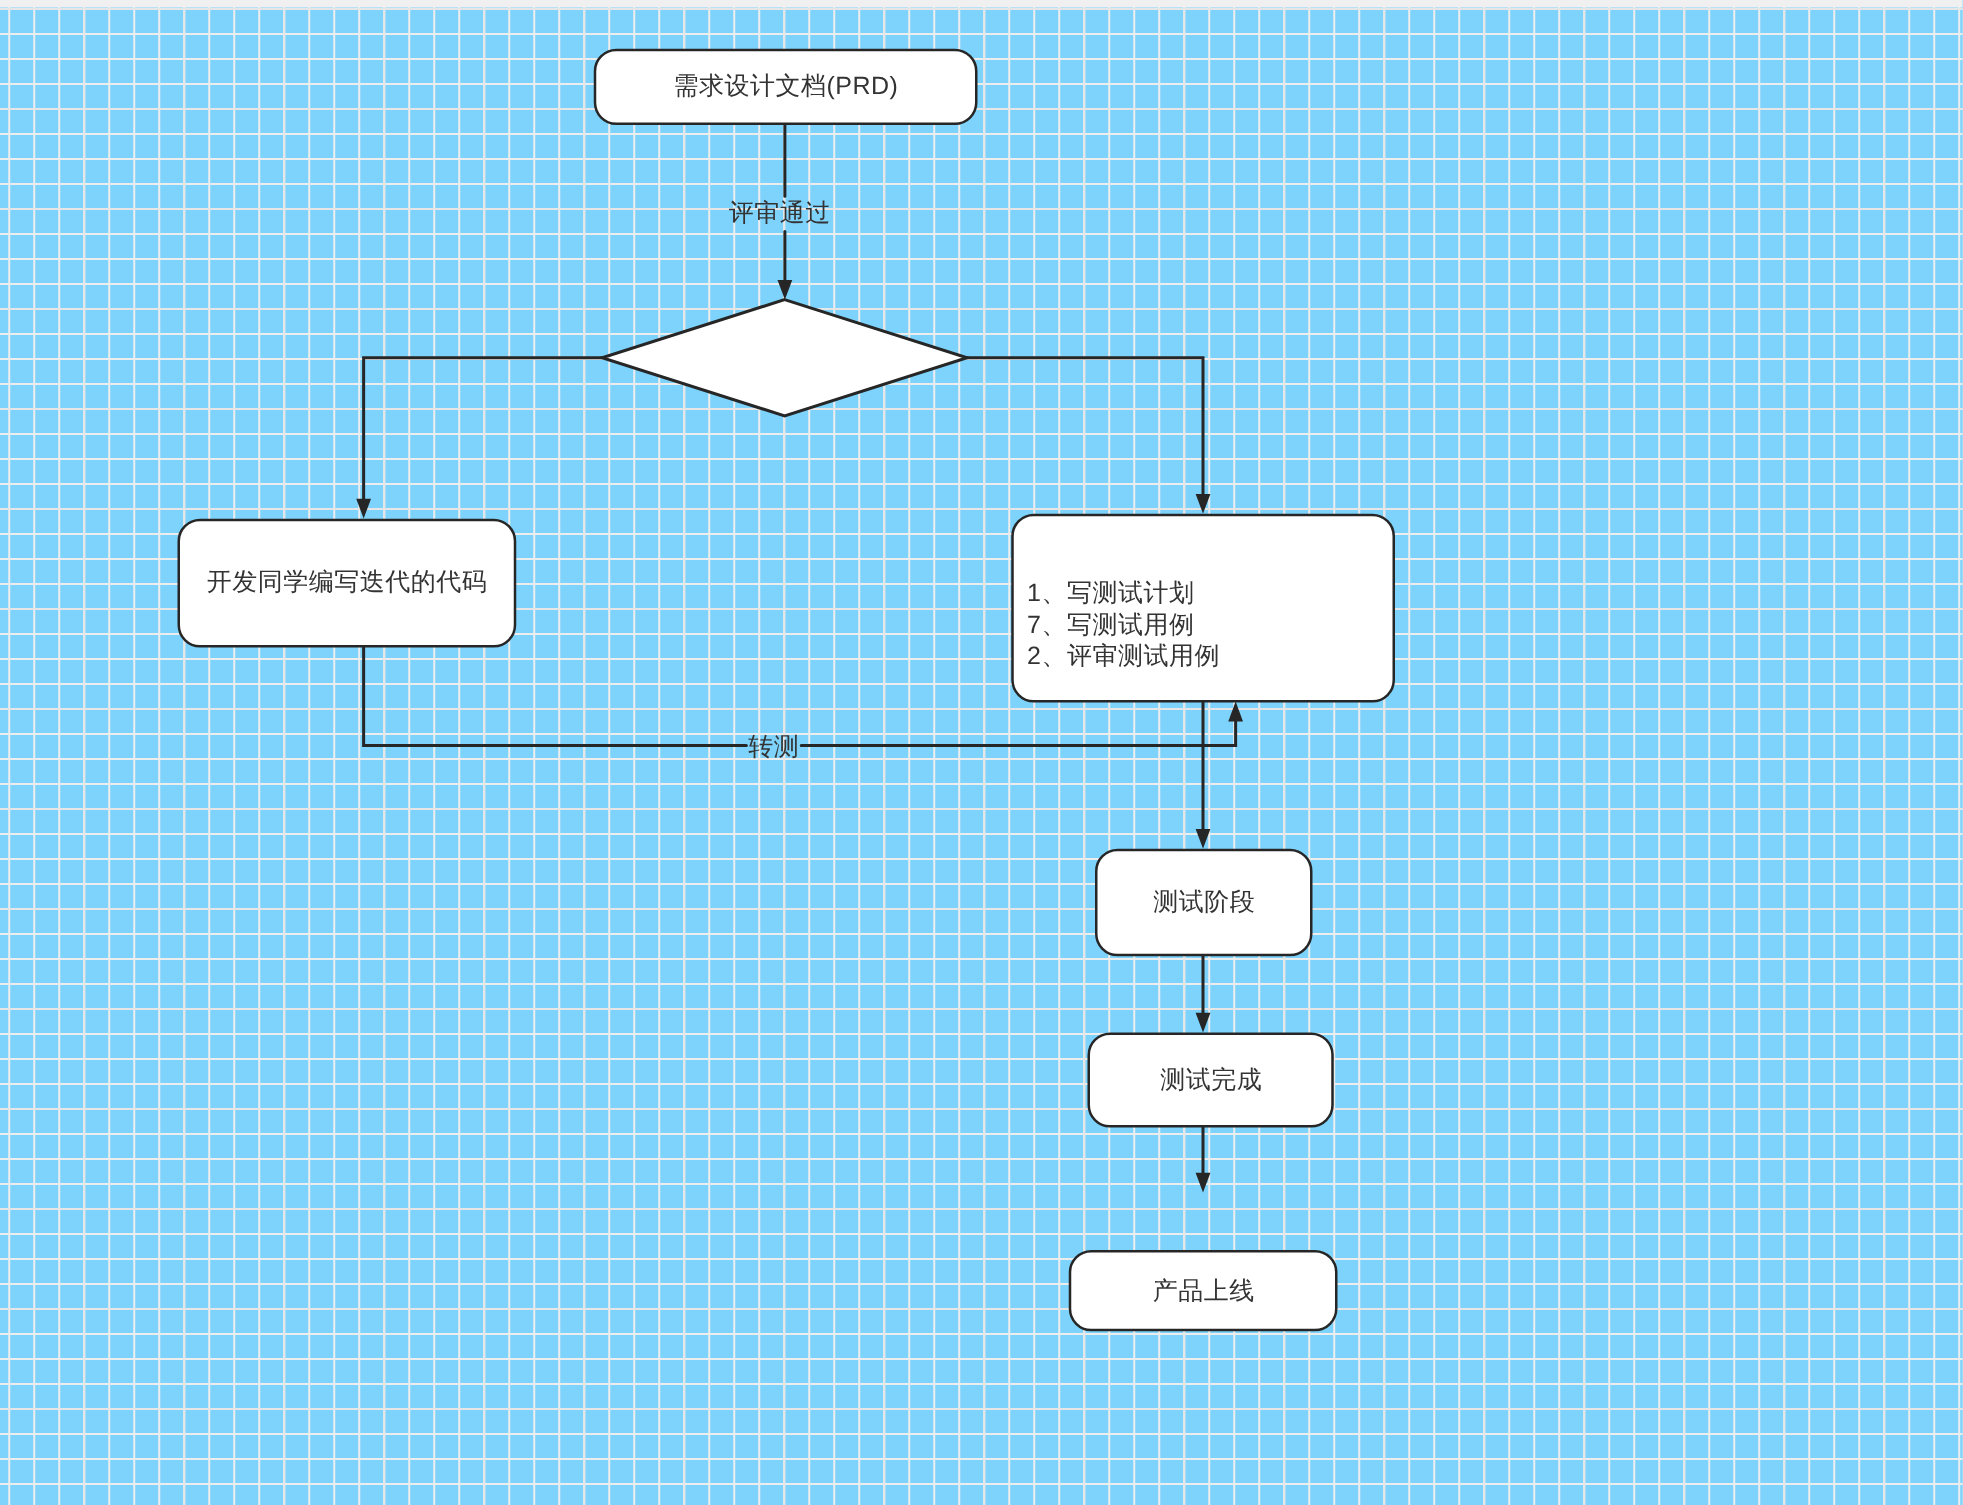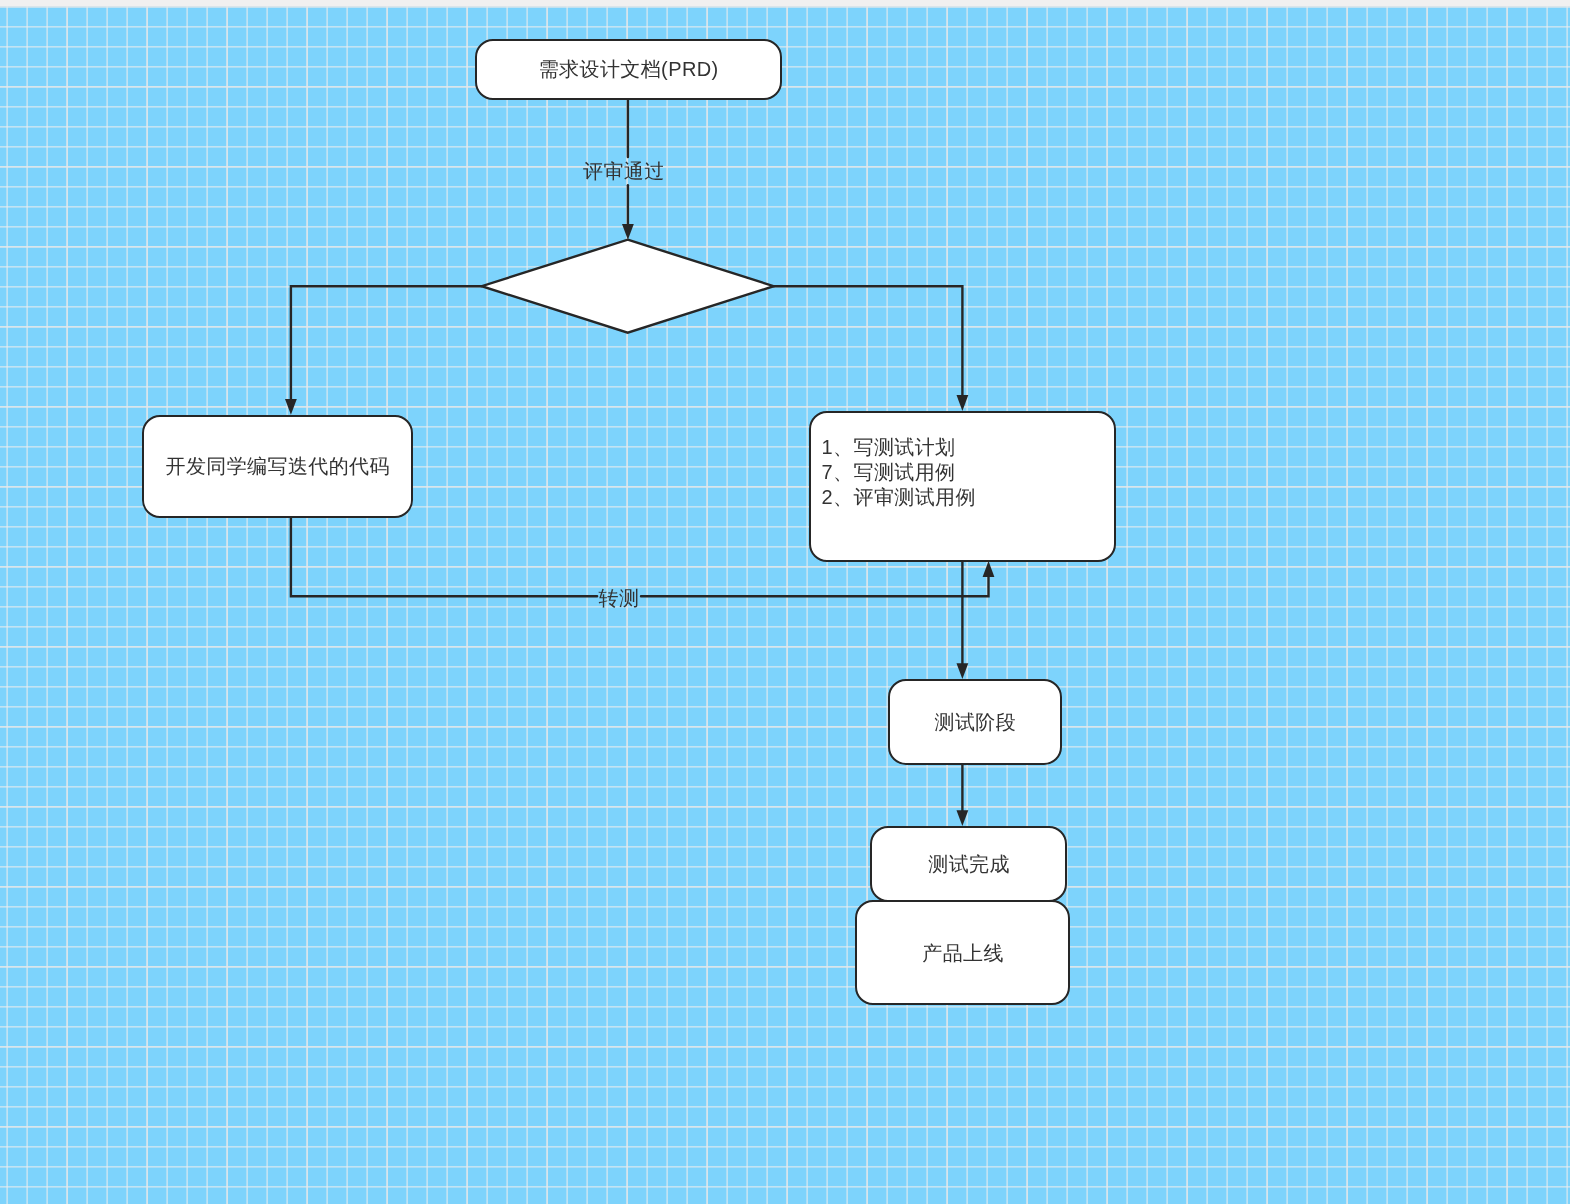--- a/index.html
+++ b/index.html
@@ -95,35 +95,35 @@
 
   <div class="nodebox" style="left:474.6px;top:38.8px;width:307.1px;height:61.15px;">
     <span class="nodelabel">需求设计文档(PRD)</span>
   </div>
 
   <div class="nodebox" style="left:141.65px;top:414.8px;width:271px;height:103.3px;">
     <span class="nodelabel">开发同学编写迭代的代码</span>
   </div>
 
   <div class="nodebox" style="left:808.6px;top:410.9px;width:307.1px;height:151.3px;justify-content:flex-start;align-items:flex-start;padding:22px 0 0 11px;">
-    <span class="nodelabel" style="line-height:25px;">
+    <span class="nodelabel" style="line-height:25px;margin-top:28px;">
       <span>1、写测试计划</span><br>
       <span>7、写测试用例</span><br>
       <span>2、评审测试用例</span>
     </span>
   </div>
 
-  <div class="nodebox" style="left:876.0px;top:679.2px;width:173.6px;height:86px;margin-left:12px;">
+  <div class="nodebox" style="left:876.0px;top:679.2px;width:173.6px;height:86px;">
     <span class="nodelabel">测试阶段</span>
   </div>
 
   <div class="nodebox" style="left:870px;top:826.2px;width:197px;height:75.5px;">
     <span class="nodelabel">测试完成</span>
   </div>
 
-  <div class="nodebox" style="left:855.1px;top:900px;width:214.9px;height:105px;">
+  <div class="nodebox" style="left:855.1px;top:1000px;width:214.9px;height:65px;">
     <span class="nodelabel">产品上线</span>
   </div>
 
   <div class="edgelabel" style="left:583px;top:157.5px;width:81px;">评审通过</div>
 
   <div class="edgelabel" style="left:598.6px;top:584.9px;width:41px;">转测</div>
 </div>
 
 </body></html>

